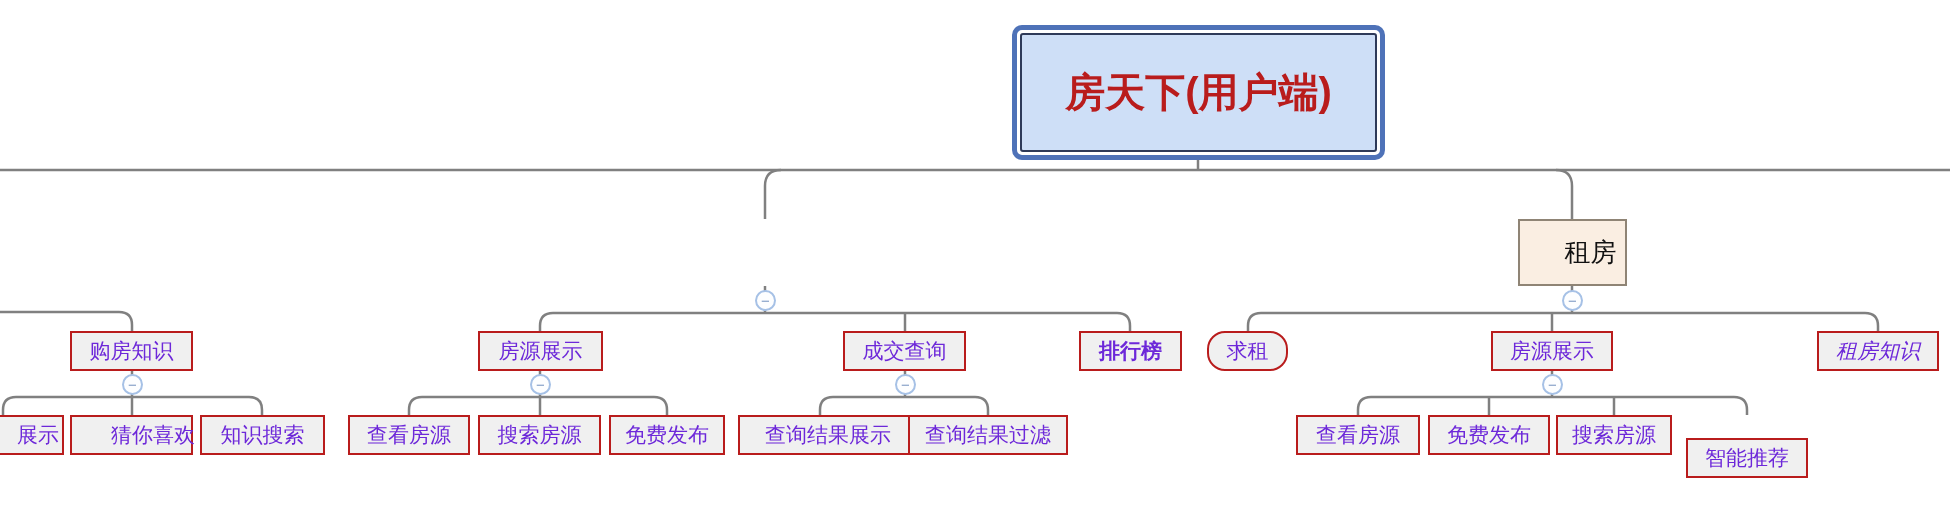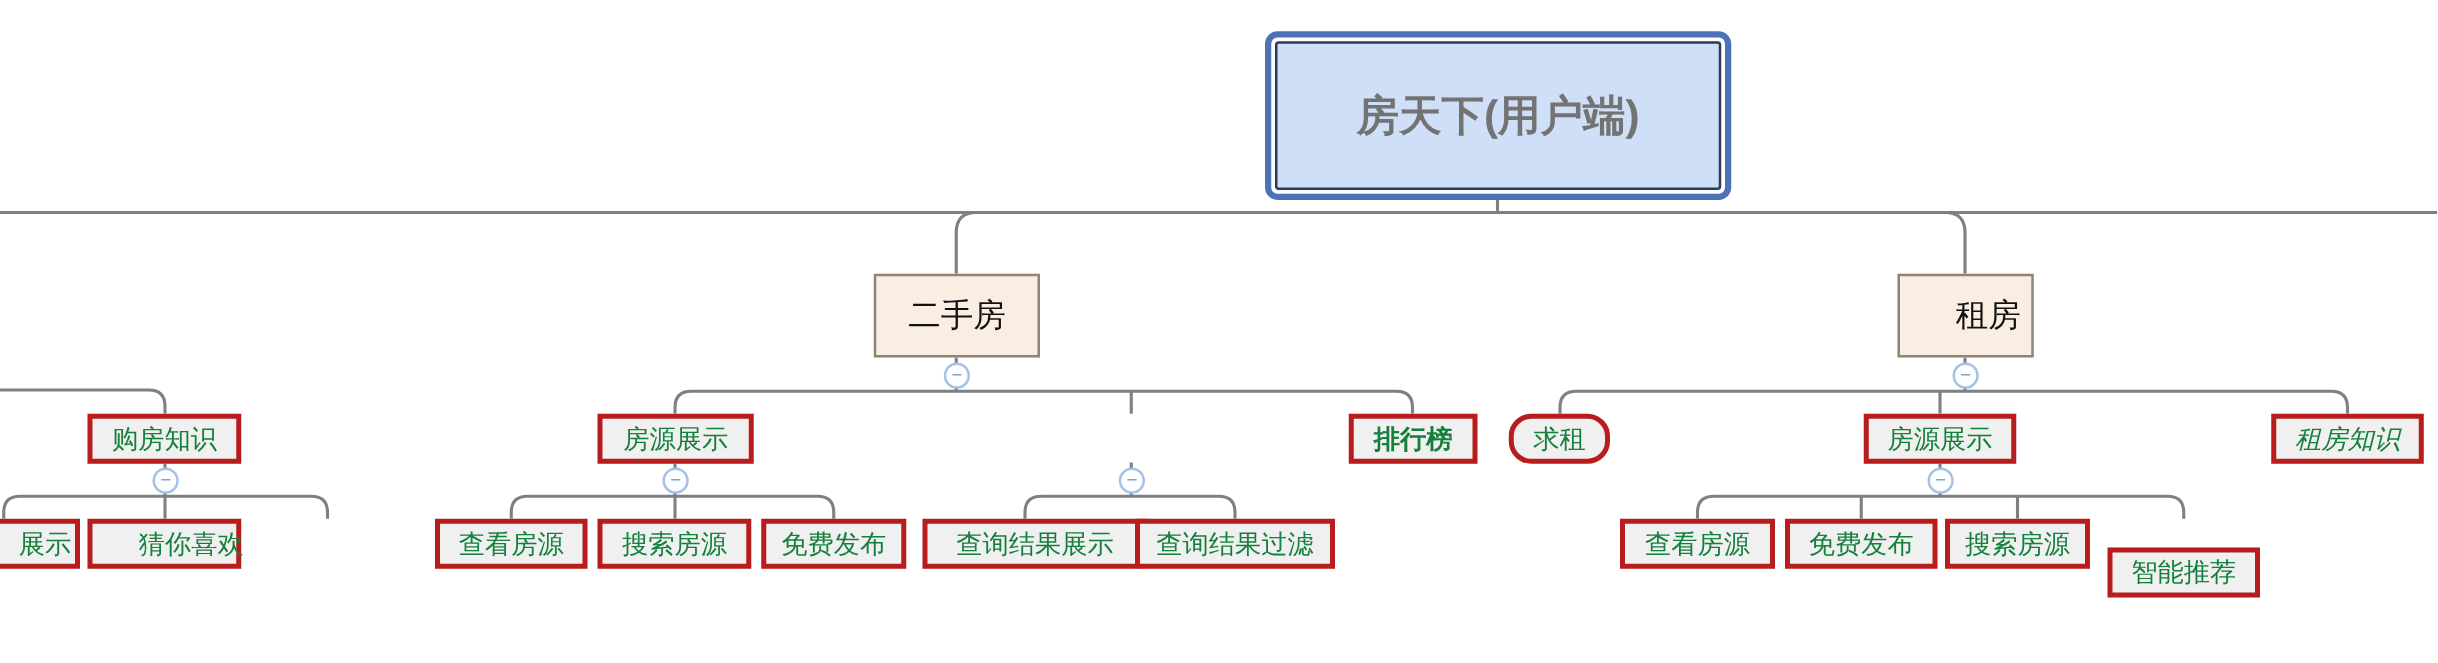--- a/index.html
+++ b/index.html
@@ -26,33 +26,33 @@
     background:#ffffff;
     padding:3px;
   }
   .root-inner{
     width:100%;height:100%;
     box-sizing:border-box;
     border:2px solid #2E3A59;
     border-radius:3px;
     background:#CEDFF7;
     display:flex;align-items:center;justify-content:center;
-    font-size:34px;font-weight:bold;color:#737373;
+    font-size:40px;font-weight:bold;color:#b91c1c;
   }
   
   .branch{
     background:#FAEEE2;
     border:2.5px solid #8F8475;
     font-size:26px;color:#111111;
   }
   
   .leafbox{
     background:#F0F0F0;
-    border:4px solid #b91c1c;
-    font-size:21px;color:#15803d;
+    border:2px solid #b91c1c;
+    font-size:21px;color:#6d28d9;
   }
   .clipped{justify-content:flex-end;padding-right:3px;}
   
   .collapse{
     position:absolute;
     box-sizing:border-box;
     width:21px;height:21px;
     border-radius:50%;
     background:#FDFEFF;
     border:2px solid #A6C1E6;
@@ -104,51 +104,54 @@
       <path d="M 1358 415 V 410 Q 1358 397 1371 397 H 1734 Q 1747 397 1747 410 V 415"></path>
       <path d="M 1489 397 V 415"></path>
       <path d="M 1614 397 V 415"></path>
     </g>
   </svg>
 
   <div class="node root-outer" style="left:1012px;top:25px;width:373px;height:135px;">
     <div class="root-inner">房天下(用户端)</div>
   </div>
 
-  <div class="node branch" style="left:699px;top:219px;width:133px;height:67px;">
-    <span>二手房</span>
-  </div>
   <div class="node branch" style="left:1518px;top:219px;width:109px;height:67px;padding-left:36px;">
     <span>租房</span>
   </div>
 
   <div class="node leafbox" style="left:70px;top:331px;width:123px;height:40px;">
     <span>购房知识</span>
   </div>
   <div class="node leafbox" style="left:478px;top:331px;width:125px;height:40px;">
     <span>房源展示</span>
+  </div>
+  <div class="node leafbox" style="left:843px;top:331px;width:123px;height:40px;">
+    <span>成交查询</span>
   </div>
   <div class="node leafbox" style="left:1079px;top:331px;width:103px;height:40px;font-weight:bold;">
     <span>排行榜</span>
   </div>
   <div class="node leafbox" style="left:1207px;top:331px;width:81px;height:40px;border-radius:18px;">
     <span>求租</span>
   </div>
   <div class="node leafbox" style="left:1491px;top:331px;width:122px;height:40px;">
     <span>房源展示</span>
   </div>
   <div class="node leafbox" style="left:1817px;top:331px;width:122px;height:40px;font-style:italic;">
     <span>租房知识</span>
   </div>
 
   <div class="node leafbox clipped" style="left:-60px;top:415px;width:124px;height:40px;">
     <span>展示</span>
   </div>
   <div class="node leafbox" style="left:70px;top:415px;width:123px;height:40px;padding-left:43px;">
     <span>猜你喜欢</span>
+  </div>
+  <div class="node leafbox" style="left:200px;top:415px;width:125px;height:40px;">
+    <span>知识搜索</span>
   </div>
   <div class="node leafbox" style="left:348px;top:415px;width:122px;height:40px;">
     <span>查看房源</span>
   </div>
   <div class="node leafbox" style="left:478px;top:415px;width:123px;height:40px;">
     <span>搜索房源</span>
   </div>
   <div class="node leafbox" style="left:609px;top:415px;width:116px;height:40px;">
     <span>免费发布</span>
   </div>

